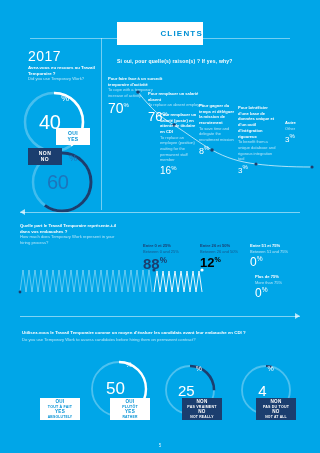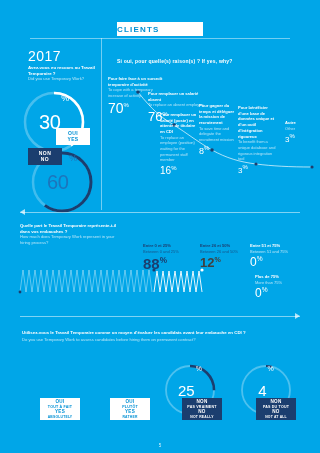--- a/index.html
+++ b/index.html
@@ -9,23 +9,23 @@
     font-family:"Liberation Sans", sans-serif;
     color:#ffffff;
     position:relative;
     overflow:hidden;
   }
   .page { position:relative; width:320px; height:453px; }
 
   
   .clients-badge {
     position:absolute; left:117px; top:22px;
-    width:86px; height:14px;
+    width:86px; height:23px;
     background:#ffffff;
-    display:flex; align-items:center; justify-content:flex-start;
+    display:flex; align-items:center; justify-content:flex-end;
   }
   .clients-badge span {
     color:#0090D4; font-size:8px; font-weight:bold; letter-spacing:1.2px;
   }
   .hrule-top {
     position:absolute; left:30px; top:38px; width:260px; height:1px;
     background:rgba(255,255,255,0.45);
   }
 
   
@@ -134,21 +134,21 @@
 
   .mstat { position:absolute; }
   .mstat .lab-fr { font-size:4.1px; font-weight:bold; line-height:1.4; color:#1B3E6F; }
   .mstat .lab-en { font-size:4px; line-height:1.4; color:rgba(27,62,111,0.75); }
   .mstat .val { font-weight:bold; line-height:1; margin-top:2px; }
   .mstat .val .sym { font-size:55%; vertical-align:super; }
 
   .m88 { left:143px; top:243px; }
   .m88 .val { font-size:15px; color:#1B3E6F; }
   .m12 { left:200px; top:243px; }
-  .m12 .val { font-size:13px; color:#404040; }
+  .m12 .val { font-size:13px; color:#000000; }
   .m0a { left:250px; top:243px; }
   .m0a .val { font-size:12px; color:#ffffff; font-weight:300; }
   .m0b { left:255px; top:274px; }
   .m0b .lab-fr { color:#ffffff; }
   .m0b .lab-en { color:rgba(255,255,255,0.7); }
   .m0b .val { font-size:12px; color:#ffffff; font-weight:300; }
 
   .zigzag { position:absolute; left:18px; top:268px; width:230px; height:26px; }
 
   
@@ -216,21 +216,21 @@
   <div class="year">2017</div>
   <div class="q1-fr">Avez-vous eu recours au Travail Temporaire ?</div>
   <div class="q1-en">Did you use Temporary Work?</div>
 
   <div class="donut d40">
     <svg width="68" height="68" viewBox="0 0 68 68">
       <circle cx="34" cy="34" r="29" fill="none" stroke="rgba(255,255,255,0.28)" stroke-width="2.5"></circle>
       <circle cx="34" cy="34" r="29" fill="none" stroke="#FFFFFF" stroke-width="2.5" stroke-dasharray="72.9 109.3" stroke-dashoffset="0" transform="rotate(-90 34 34)" stroke-linecap="butt"></circle>
     </svg>
     <div class="pct">
-        <span>30</span>
+        <span>40</span>
         <span class="sym">%</span>
       </div>
   </div>
   <div class="badge badge-yes">
     <span class="fr">OUI</span>
     <span class="en">YES</span>
   </div>
 
   <div class="donut d60">
     <svg width="68" height="68" viewBox="0 0 68 68">
@@ -332,20 +332,30 @@
   <div class="q4-fr">Utilisez-vous le Travail Temporaire comme un moyen d'évaluer les candidats avant leur embauche en CDI ?</div>
   <div class="q4-en">Do you use Temporary Work to assess candidates before hiring them on permanent contract?</div>
 
   <div class="bbadge bb1">
     <span class="l1">OUI</span>
     <span class="l2">TOUT À FAIT</span>
     <span class="l3">YES</span>
     <span class="l4">ABSOLUTELY</span>
   </div>
 
+  <div class="bdonut b2" style="width:62px;height:62px">
+    <svg width="62" height="62" viewBox="0 0 62 62">
+      <circle cx="31" cy="31" r="27" fill="none" stroke="rgba(255,255,255,0.3)" stroke-width="1.8"></circle>
+      <circle cx="31" cy="31" r="27" fill="none" stroke="#FFFFFF" stroke-width="2.4" stroke-dasharray="84.8 84.8" transform="rotate(-90 31 31)"></circle>
+    </svg>
+    <div class="pct" style="font-size:17px">
+        <span>50</span>
+        <span class="sym">%</span>
+      </div>
+  </div>
   <div class="bbadge bb2">
     <span class="l1">OUI</span>
     <span class="l2">PLUTÔT</span>
     <span class="l3">YES</span>
     <span class="l4">RATHER</span>
   </div>
 
   <div class="bdonut b3">
     <svg width="56" height="56" viewBox="0 0 56 56">
       <circle cx="28" cy="28" r="24" fill="none" stroke="rgba(255,255,255,0.3)" stroke-width="1.8"></circle>

